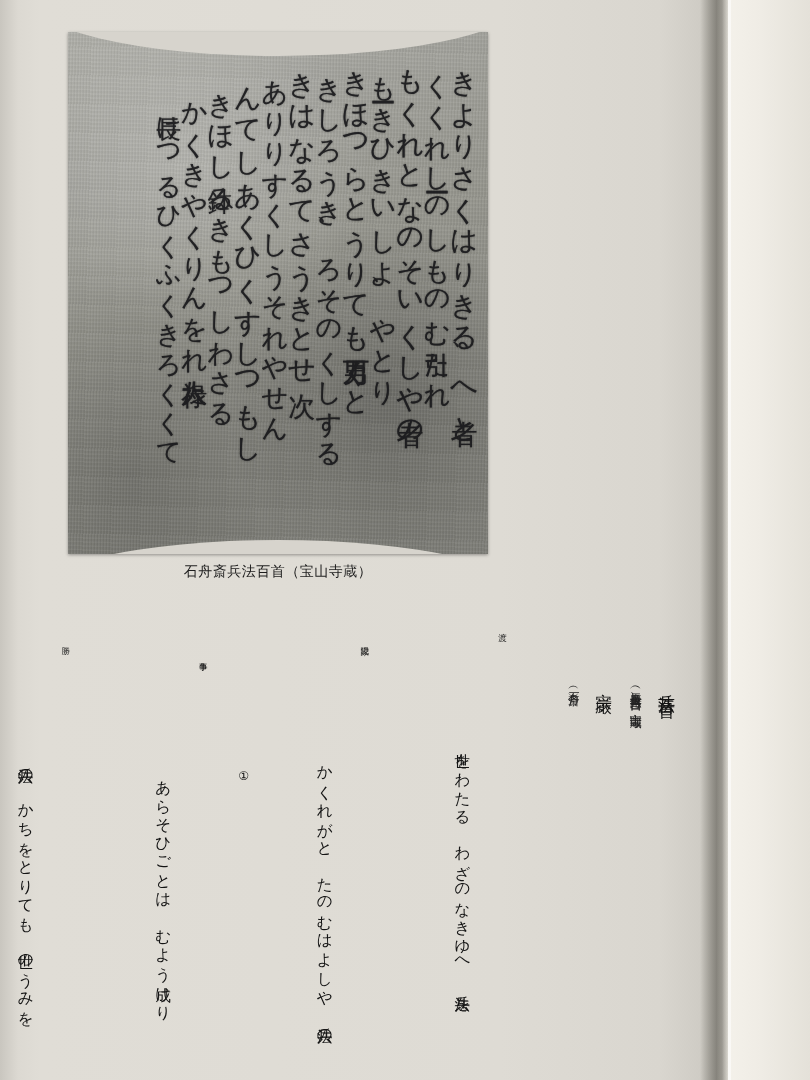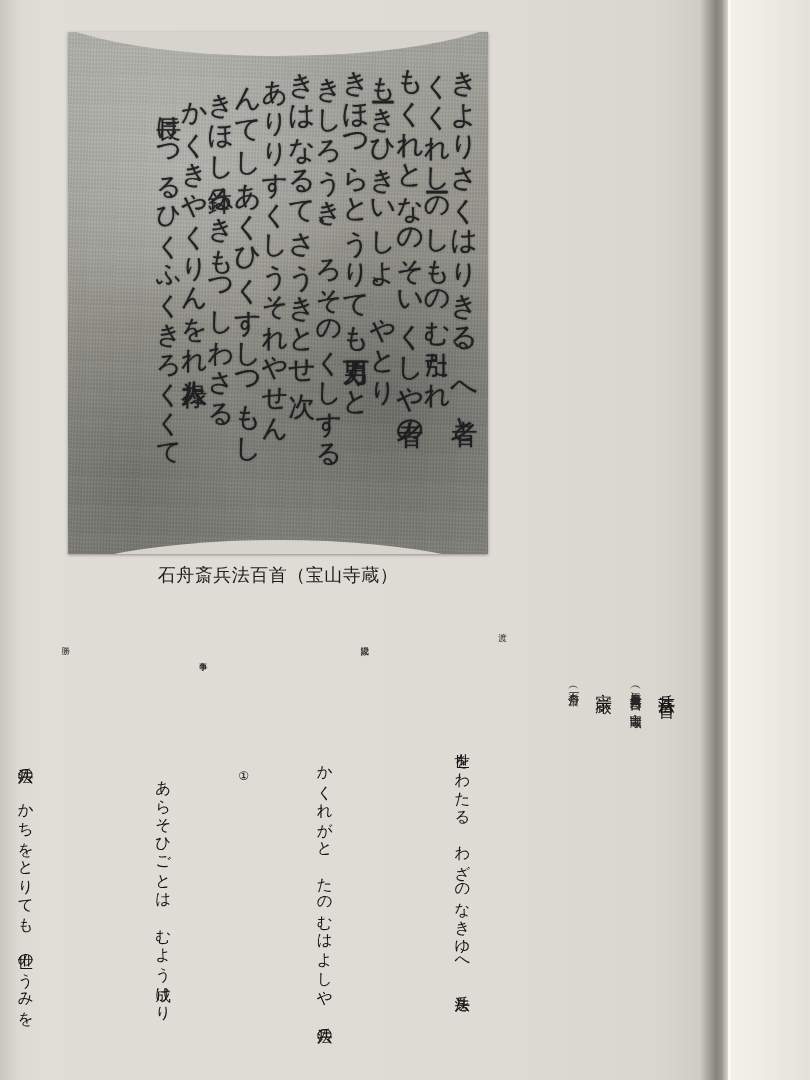--- a/index.html
+++ b/index.html
@@ -123,21 +123,21 @@
     overflow: hidden;
   }
 
   .plate-caption {
     position: absolute;
     left: 68px;
     top: 563px;
     width: 420px;
     text-align: center;
     font-family: "DejaVu Sans", sans-serif;
-    font-size: 18px;
+    font-size: 14px;
     color: #1c1c1c;
     letter-spacing: 0.5px;
   }
 
   
   .body-text {
     position: absolute;
     right: 130px;
     top: 620px;
     width: 560px;

